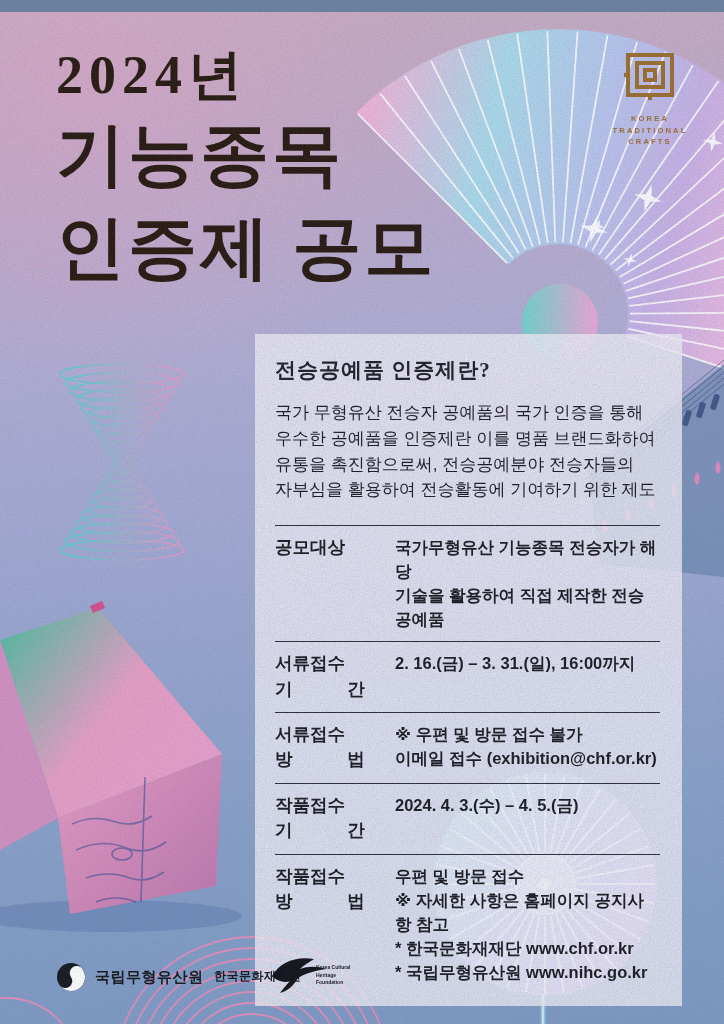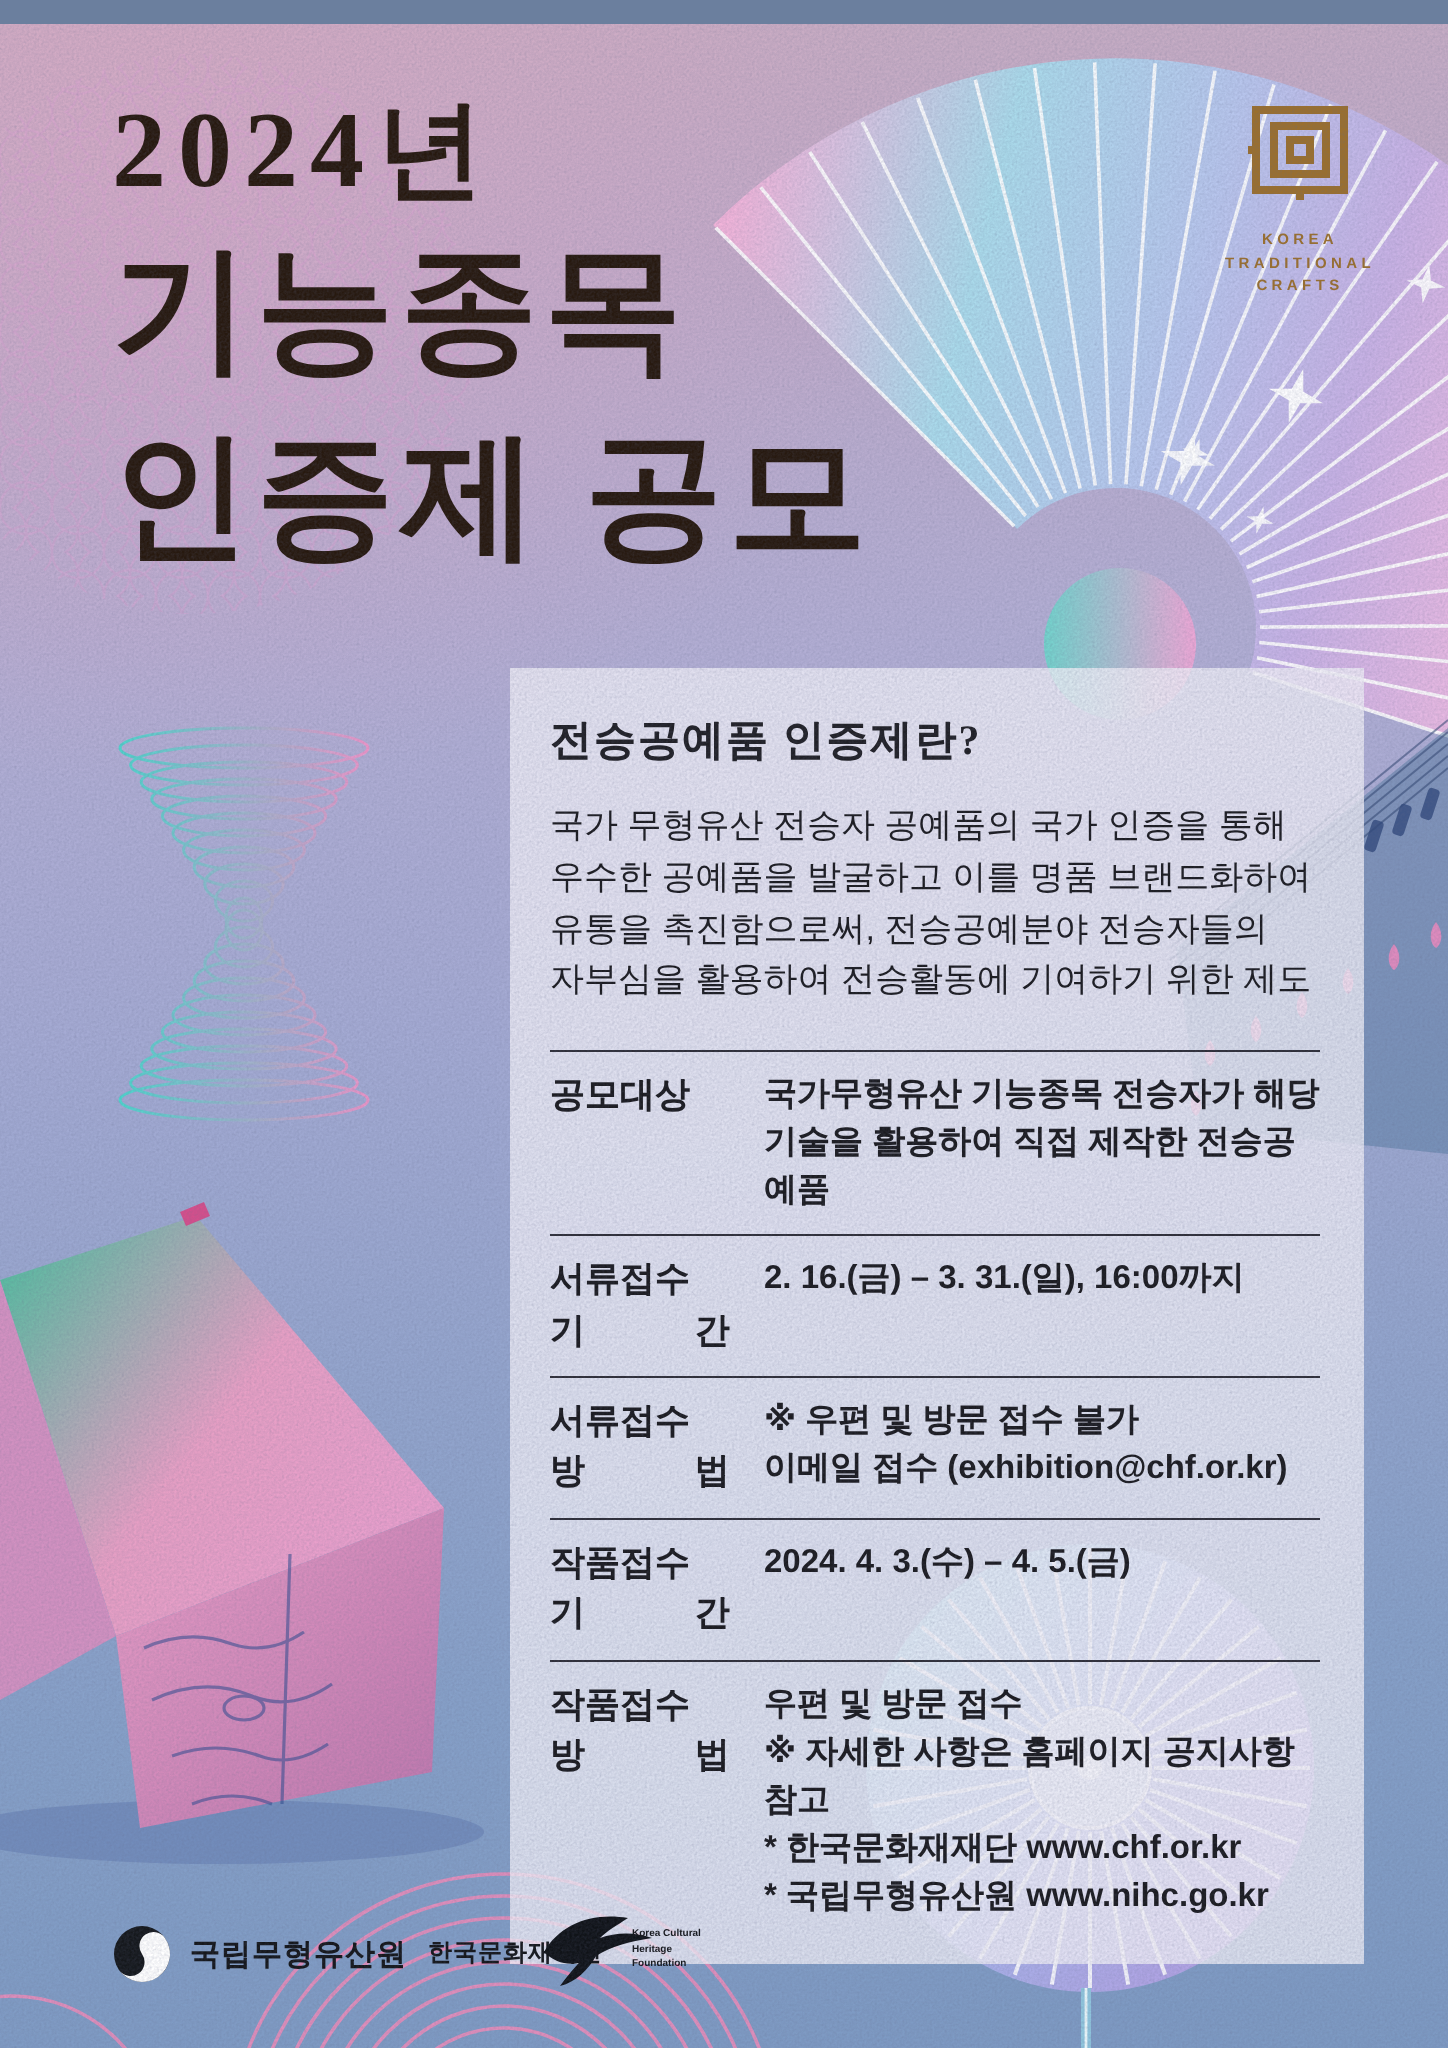--- a/index.html
+++ b/index.html
@@ -22,21 +22,21 @@
   
   .badge{position:absolute;right:24px;top:40px;width:100px;text-align:center;z-index:10;color:#9a6f2e;}
   .badge-text{margin-top:7px;font-size:7.5px;font-weight:700;letter-spacing:2.2px;line-height:1.55;}
 
   
   .panel{position:absolute;left:255px;top:322px;width:427px;box-sizing:border-box;
          background:rgba(238,236,245,.8);padding:22px 22px 12px 20px;color:#1b1b20;z-index:20;}
   .panel-heading{font-family:"Liberation Serif","DejaVu Serif",serif;font-size:21px;font-weight:700;letter-spacing:1px;color:#202026;}
   .panel-desc{margin-top:16px;font-size:17px;font-weight:400;line-height:1.52;}
   .rows{margin-top:22px;}
-  .row{display:flex;gap:15px;border-top:1.6px solid #2e2e38;padding:9px 0 10px;font-weight:700;}
+  .row{display:flex;gap:28px;border-top:1.6px solid #2e2e38;padding:9px 0 10px;font-weight:700;}
   .row-label{width:92px;flex:none;font-size:17.5px;line-height:1.45;}
   .spread{word-spacing:50px;}
   .row-value{font-size:16.5px;line-height:24px;}
 
   
   .footer-left{position:absolute;left:56px;top:950px;display:flex;align-items:center;gap:9px;z-index:30;color:#14161a;}
   .footer-left-name{font-size:15px;font-weight:700;letter-spacing:.5px;}
   .footer-center{position:absolute;left:214px;top:942px;width:150px;height:56px;z-index:30;color:#14161a;}
   .fc-name{position:absolute;left:0;top:14px;font-size:12px;font-weight:700;letter-spacing:.5px;}
   .fc-bird{position:absolute;left:56px;top:0;}
@@ -284,21 +284,21 @@
       <div>KOREA</div>
       <div>TRADITIONAL</div>
       <div>CRAFTS</div>
     </div>
   </div>
 
   <div class="panel">
     <div class="panel-heading">전승공예품 인증제란?</div>
     <div class="panel-desc">
       <div>국가 무형유산 전승자 공예품의 국가 인증을 통해</div>
-      <div>우수한 공예품을 발굴하고 이를 명품 브랜드화하여</div>
+      <div>우수한 공예품을 인증제란 이를 명품 브랜드화하여</div>
       <div>유통을 촉진함으로써, 전승공예분야 전승자들의</div>
       <div>자부심을 활용하여 전승활동에 기여하기 위한 제도</div>
     </div>
 
     <div class="rows">
       <div class="row">
         <div class="row-label">
           <div>공모대상</div>
           <div class="spread"></div>
         </div>

